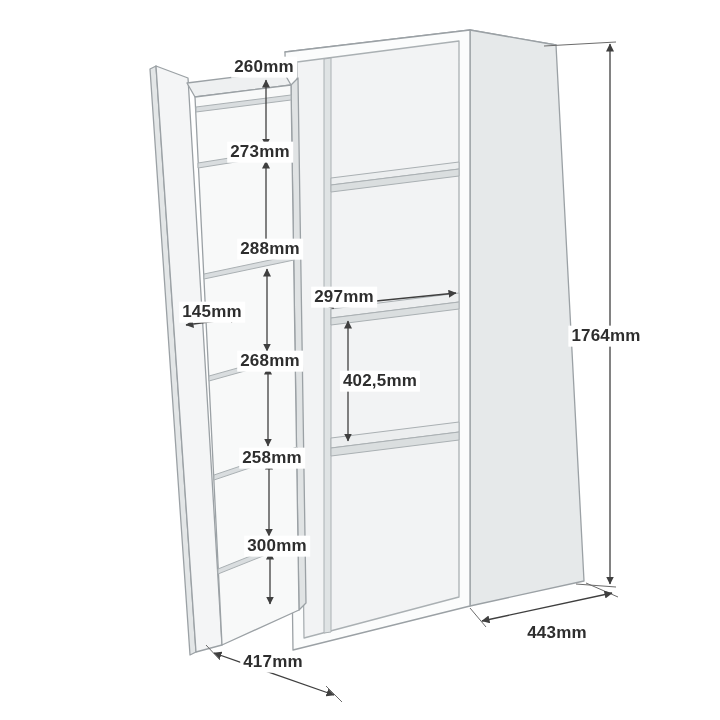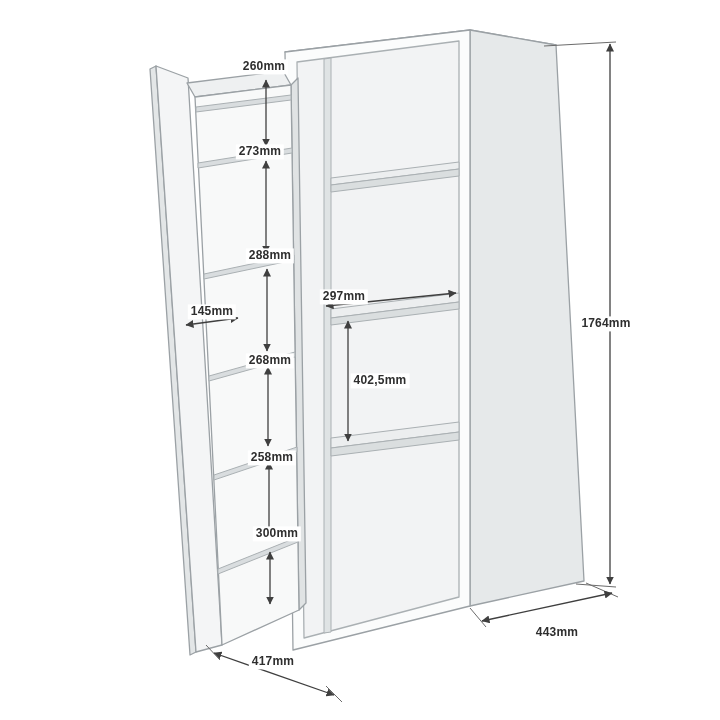--- a/index.html
+++ b/index.html
@@ -4,21 +4,21 @@
 <style>
   html,body{margin:0;padding:0;background:#ffffff;}
   #stage{
     position:relative;width:720px;height:720px;background:#ffffff;overflow:hidden;
     font-family:"Liberation Sans", sans-serif;
   }
   #drawing{position:absolute;left:0;top:0;}
   .dim-label{
     position:absolute;transform:translate(-50%,-50%);
     background:#ffffff;color:#2e2e2e;
-    font-size:12px;font-weight:700;line-height:1.1;
+    font-size:17px;font-weight:700;line-height:1.1;
     padding:1px 3px;white-space:nowrap;letter-spacing:0.2px;
   }
 </style>
 </head>
 <body>
 
 <div id="stage">
 
   <svg id="drawing" width="720" height="720" viewBox="0 0 720 720">
     <defs>
@@ -97,24 +97,24 @@
       <line x1="266" y1="161" x2="266" y2="253" marker-start="url(#arr)" marker-end="url(#arr)"></line>
       <line x1="267" y1="269" x2="267" y2="351" marker-start="url(#arr)" marker-end="url(#arr)"></line>
       <line x1="268" y1="367" x2="268" y2="446" marker-start="url(#arr)" marker-end="url(#arr)"></line>
       <line x1="269" y1="462" x2="269" y2="536" marker-start="url(#arr)" marker-end="url(#arr)"></line>
       <line x1="270" y1="552" x2="270" y2="604" marker-start="url(#arr)" marker-end="url(#arr)"></line>
     </g>
   </svg>
 
   <div class="dim-label" style="left:264px;top:67px">260mm</div>
   <div class="dim-label" style="left:260px;top:152px">273mm</div>
-  <div class="dim-label" style="left:270px;top:256px">288mm</div>
+  <div class="dim-label" style="left:270px;top:249px">288mm</div>
   <div class="dim-label" style="left:212px;top:312px">145mm</div>
   <div class="dim-label" style="left:270px;top:361px">268mm</div>
   <div class="dim-label" style="left:344px;top:297px">297mm</div>
   <div class="dim-label" style="left:380px;top:381px">402,5mm</div>
   <div class="dim-label" style="left:272px;top:458px">258mm</div>
-  <div class="dim-label" style="left:277px;top:534px">300mm</div>
-  <div class="dim-label" style="left:606px;top:324px">1764mm</div>
+  <div class="dim-label" style="left:277px;top:546px">300mm</div>
+  <div class="dim-label" style="left:606px;top:336px">1764mm</div>
   <div class="dim-label" style="left:557px;top:633px">443mm</div>
   <div class="dim-label" style="left:273px;top:662px">417mm</div>
 
 </div>
 
 </body></html>

